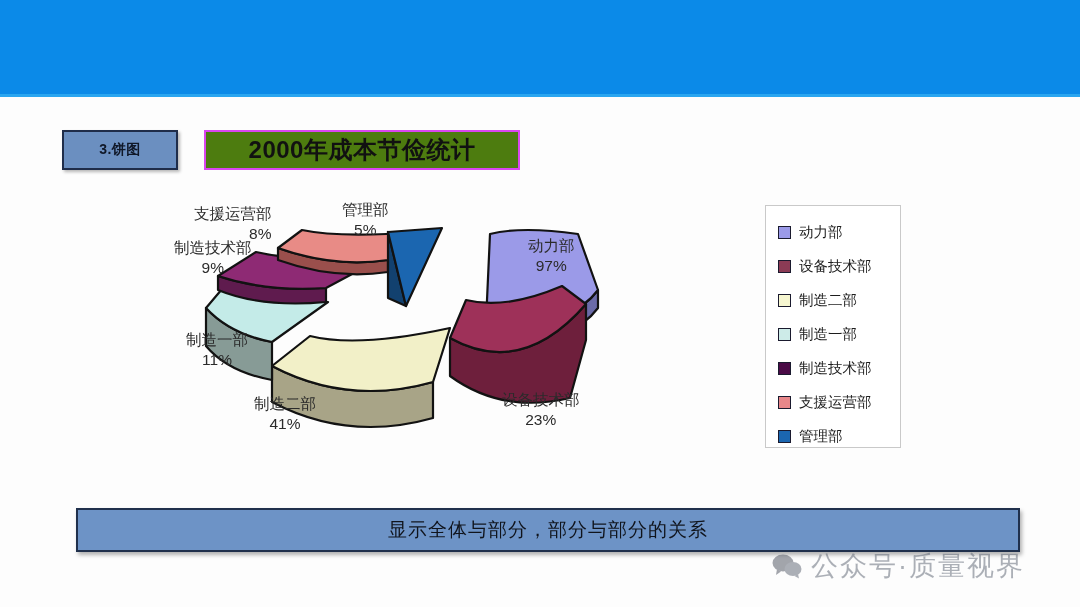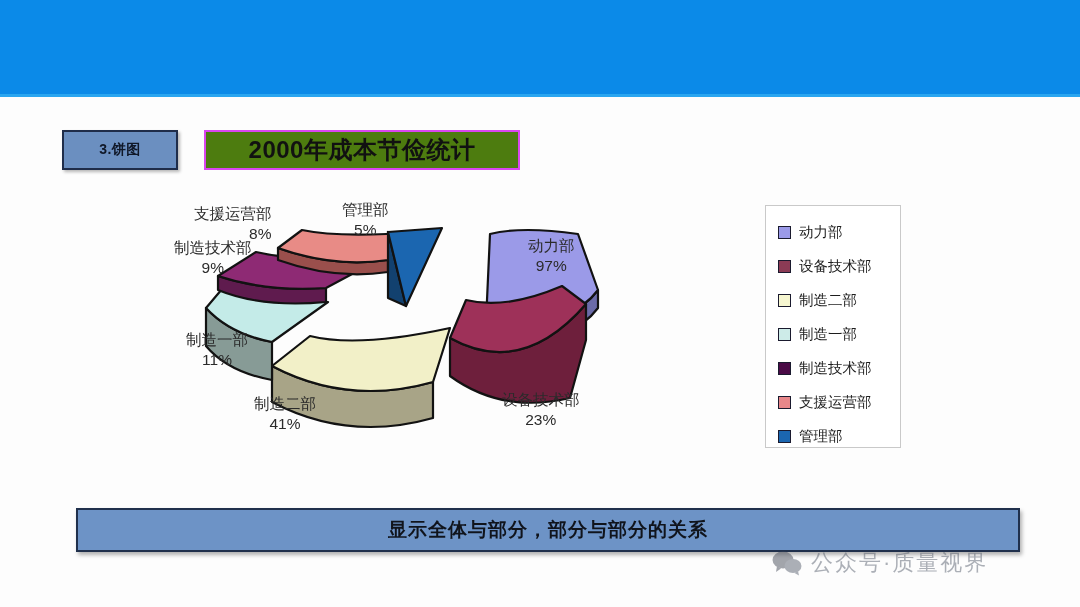--- a/index.html
+++ b/index.html
@@ -93,34 +93,34 @@
   
   .footer-banner {
     position:absolute; left:76px; top:508px;
     width:944px; height:44px;
     background:#6d93c6;
     border:2px solid #20304c;
     display:flex; align-items:center; justify-content:center;
     box-shadow:2px 3px 4px rgba(0,0,0,0.3);
   }
   .footer-banner span {
-    font-size:19px; font-weight:bold; color:#10141c;
+    font-size:19px; font-weight:normal; color:#10141c;
     letter-spacing:1px;
   }
 
   
   .watermark {
     position:absolute; left:772px; top:548px;
     display:flex; align-items:center;
     opacity:0.5;
     pointer-events:none;
   }
   .wm-icon { width:30px; height:26px; position:relative; margin-right:9px; }
   .wm-text {
-    font-size:22px; color:#5c6472; letter-spacing:2px;
+    font-size:27px; color:#5c6472; letter-spacing:2px;
     white-space:nowrap;
   }
 </style>
 </head>
 <body>
 
 <div id="slide">
 
   <div class="header-bar"></div>
   <div class="header-underline"></div>

